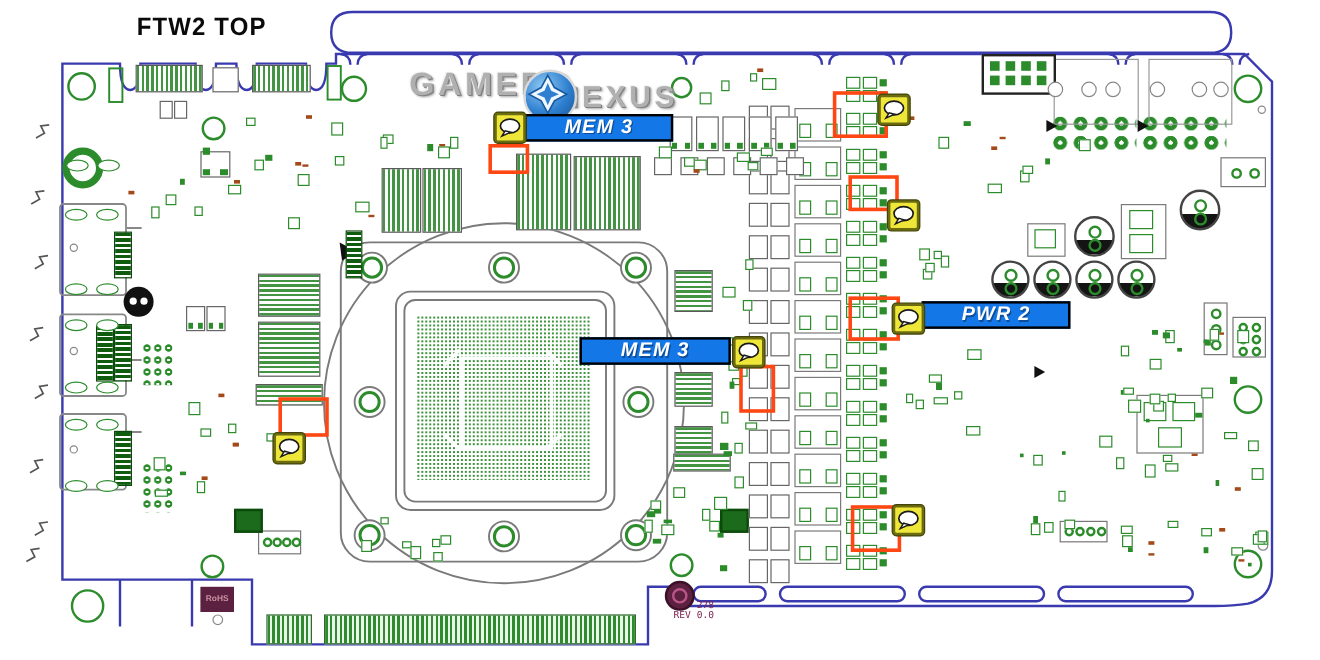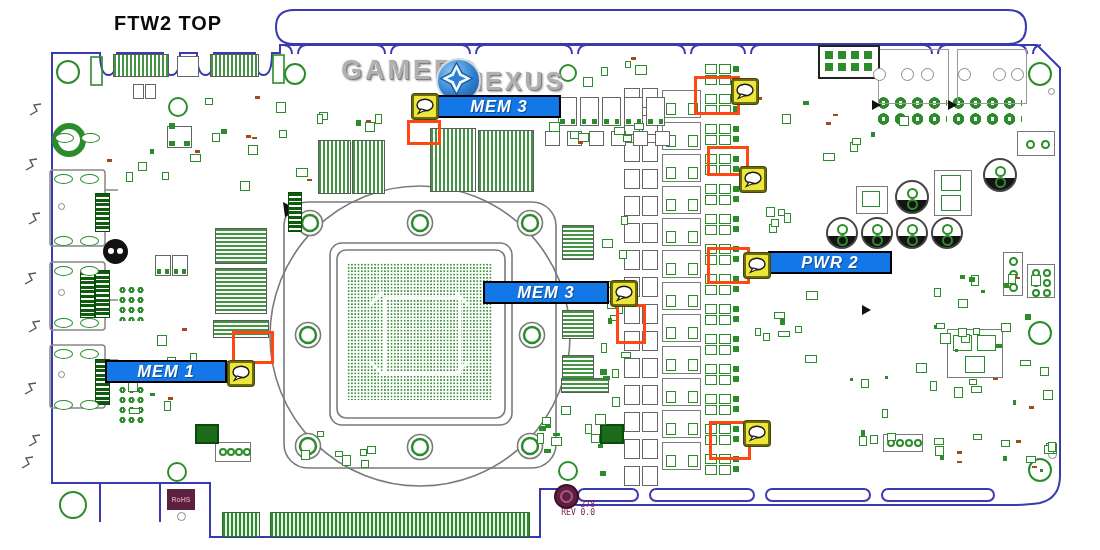--- a/index.html
+++ b/index.html
@@ -270,21 +270,20 @@
   </div>
 
   <div class="hl" style="left:232px;top:331px;width:36px;height:27px;"></div>
   <div class="hl" style="left:407px;top:120px;width:28px;height:19px;"></div>
   <div class="hl" style="left:616px;top:304px;width:24px;height:34px;"></div>
   <div class="hl" style="left:707px;top:146px;width:36px;height:24px;"></div>
   <div class="hl" style="left:707px;top:247px;width:37px;height:31px;"></div>
   <div class="hl" style="left:709px;top:421px;width:36px;height:33px;"></div>
   <div class="hl" style="left:694px;top:76px;width:40px;height:33px;"></div>
 
-  <div class="callout-box" style="left:105px;top:360px;width:118px;">MEM 1</div>
   <div class="callout-box" style="left:437px;top:95px;width:120px;">MEM 3</div>
   <div class="callout-box" style="left:483px;top:281px;width:122px;">MEM 3</div>
   <div class="callout-box" style="left:768px;top:251px;width:120px;">PWR 2</div>
 
   <div id="gen" class="abs" style="left:0;top:0;width:1100px;height:550px;">
       <div class="bubble" style="left: 228px; top: 361px; width: 22px; height: 21px;"><svg width="22" height="21" viewBox="0 0 22 21">
           <ellipse cx="11" cy="9" rx="8" ry="5.8" fill="#fff" stroke="#1a1a1a" stroke-width="1.4"></ellipse>
           <path d="M7,13 L4.2,17.5 L11.5,14.2 Z" fill="#fff" stroke="#1a1a1a" stroke-width="1.2"></path>
         </svg></div>
       <div class="bubble" style="left: 412px; top: 94px; width: 22px; height: 21px;"><svg width="22" height="21" viewBox="0 0 22 21">

